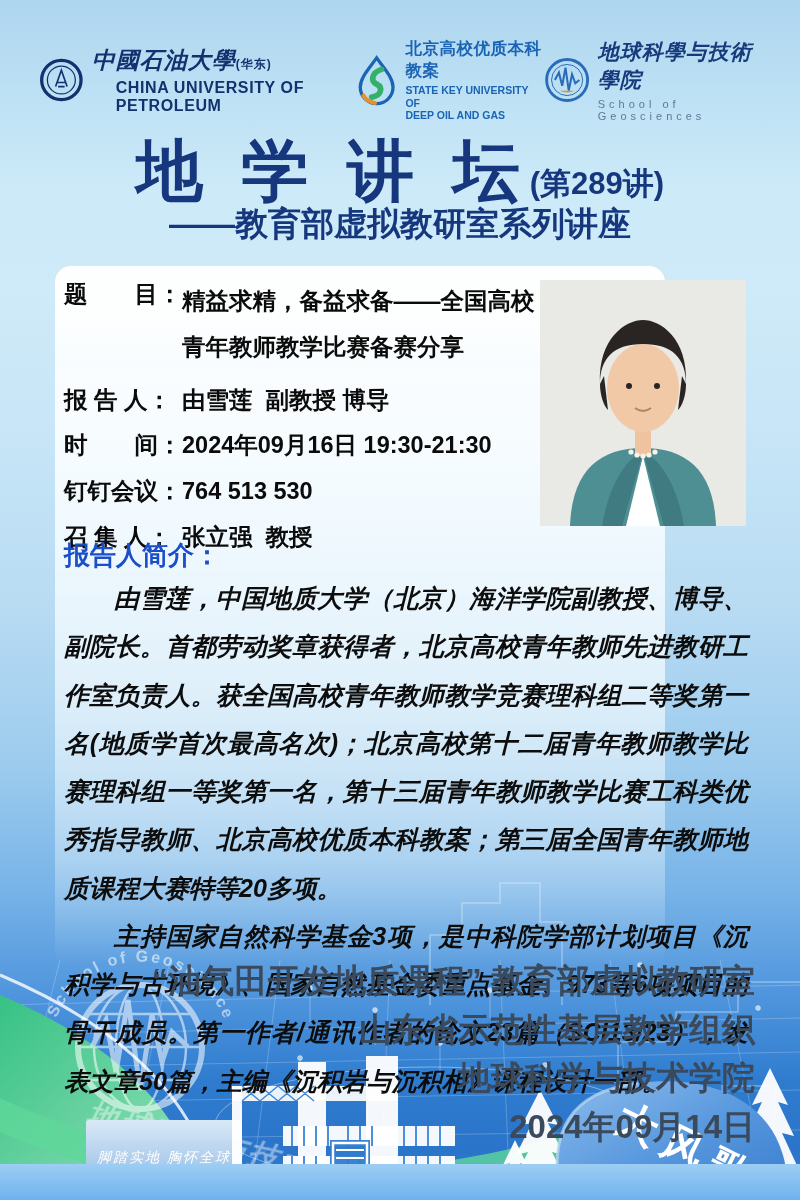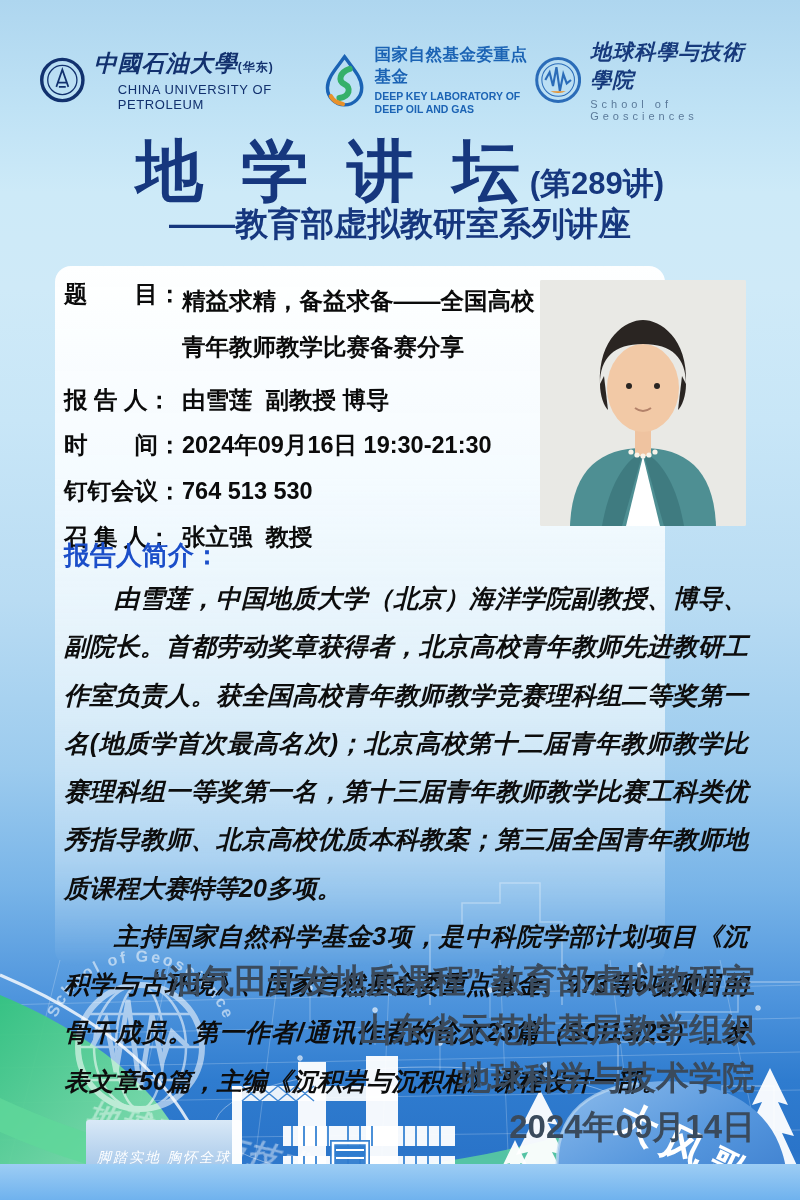--- a/index.html
+++ b/index.html
@@ -10,21 +10,21 @@
       #aed6ef 0%, #bfe2f5 9%, #cdeaf8 16%, #cfeaf8 24%,
       #c8e6f7 35%, #b9dcf3 50%, #9ccbee 64%, #78b4e8 74%,
       #4f95dd 83%, #2f7ccf 90%, #2a74c9 96%, #3c86d8 100%);
     font-family:"Liberation Sans", sans-serif;
   }
   
   .logos{ position:absolute; top:38px; left:0; width:800px; height:84px; display:flex; padding:0 40px; }
   .logo{ display:flex; align-items:center; gap:9px; }
   .logo-text-cn{ font-weight:900; color:#12316e; }
   .cup .logo-text-cn{ font-size:23px; font-style:italic; letter-spacing:1px; }
-  .cup .logo-sub{ font-size:13px; font-weight:400; color:#12316e; letter-spacing:.6px; margin-top:3px;margin-left:24px; }
+  .cup .logo-sub{ font-size:16px; font-weight:700; color:#12316e; letter-spacing:.6px; margin-top:3px;margin-left:24px; }
   .cup .region{ font-size:12px; font-weight:700; font-style:normal; }
   .lab .logo-text-cn{ font-size:16.5px; color:#1b63b4; letter-spacing:.5px; }
   .lab .logo-sub{ font-size:10.5px; font-weight:800; color:#1b63b4; line-height:1.2; margin-top:2px; }
   .geo .logo-text-cn{ font-size:21px; font-style:italic; color:#173a7c; letter-spacing:1px; }
   .geo .logo-sub{ font-size:11px; font-weight:400; color:#5b7a9a; letter-spacing:4px; margin-top:4px; }
   
   .title-row{ position:absolute; top:126px; left:0; width:800px; text-align:center; white-space:nowrap; color:#16377e; }
   .title-main{ font-size:67px; font-weight:900; letter-spacing:10px; }
   .title-no{ font-size:31px; font-weight:900; letter-spacing:0; }
   .subtitle{ position:absolute; top:202px; left:0; width:800px; text-align:center; font-size:33px; font-weight:900; color:#16377e; }
@@ -196,23 +196,23 @@
       </div>
     </div>
 
     <div class="logo lab">
       <svg width="48" height="62" viewBox="0 0 48 62">
         <path d="M24,4 C34,18 44,28 44,40 a20,20 0 1,1 -40,0 C4,28 14,18 24,4 Z" fill="none" stroke="#1b63b4" stroke-width="4"></path>
         <path d="M30,18 C18,22 16,32 24,36 C32,40 30,50 18,52" fill="none" stroke="#35b06a" stroke-width="7" stroke-linecap="round"></path>
         <path d="M8,50 a20,14 0 0,0 14,9" fill="none" stroke="#e8912b" stroke-width="5" stroke-linecap="round"></path>
       </svg>
       <div>
-        <div class="logo-text-cn">国家自然基金委重点基金</div>
+        <div class="logo-text-cn">北京高校优质本科教案</div>
         <div class="logo-sub">
-          <div>DEEP KEY LABORATORY OF</div>
+          <div>STATE KEY UNIVERSITY OF</div>
           <div>DEEP OIL AND GAS</div>
         </div>
       </div>
     </div>
 
     <div class="logo geo">
       <svg width="54" height="54" viewBox="0 0 54 54">
         <circle cx="27" cy="27" r="25" fill="none" stroke="#2b6cb8" stroke-width="3.5"></circle>
         <circle cx="27" cy="27" r="19" fill="none" stroke="#2b6cb8" stroke-width="1.2"></circle>
         <polyline points="12,27 17,18 21,34 25,12 29,40 33,20 37,31 42,27" fill="none" stroke="#2b6cb8" stroke-width="2.5"></polyline>

